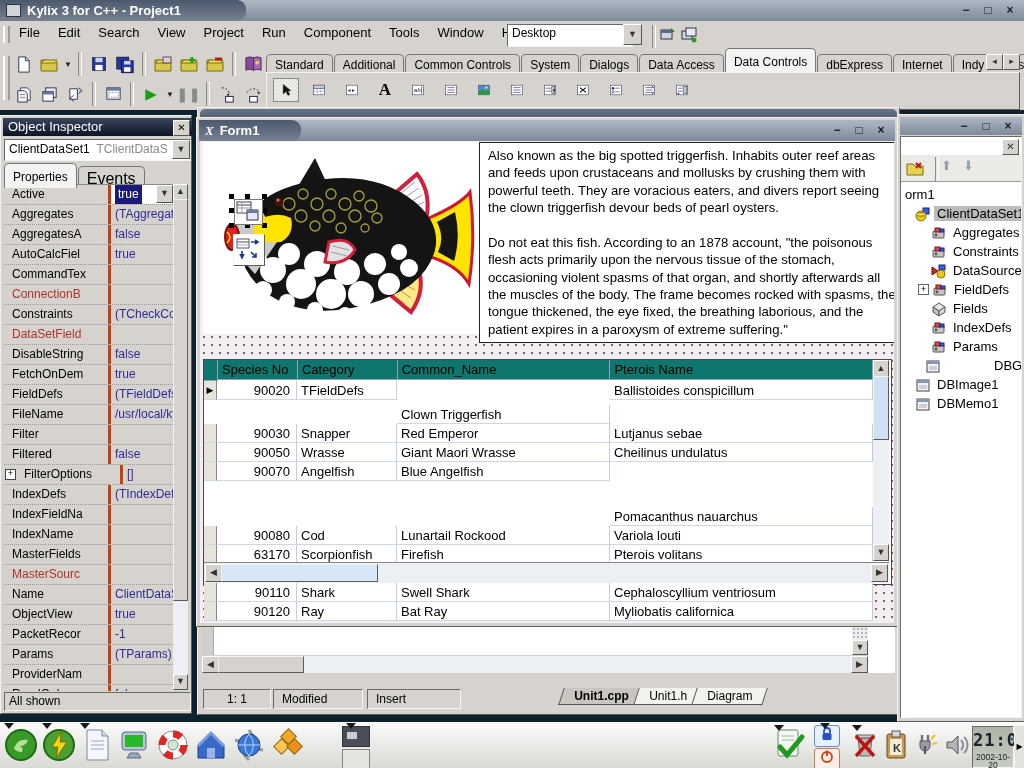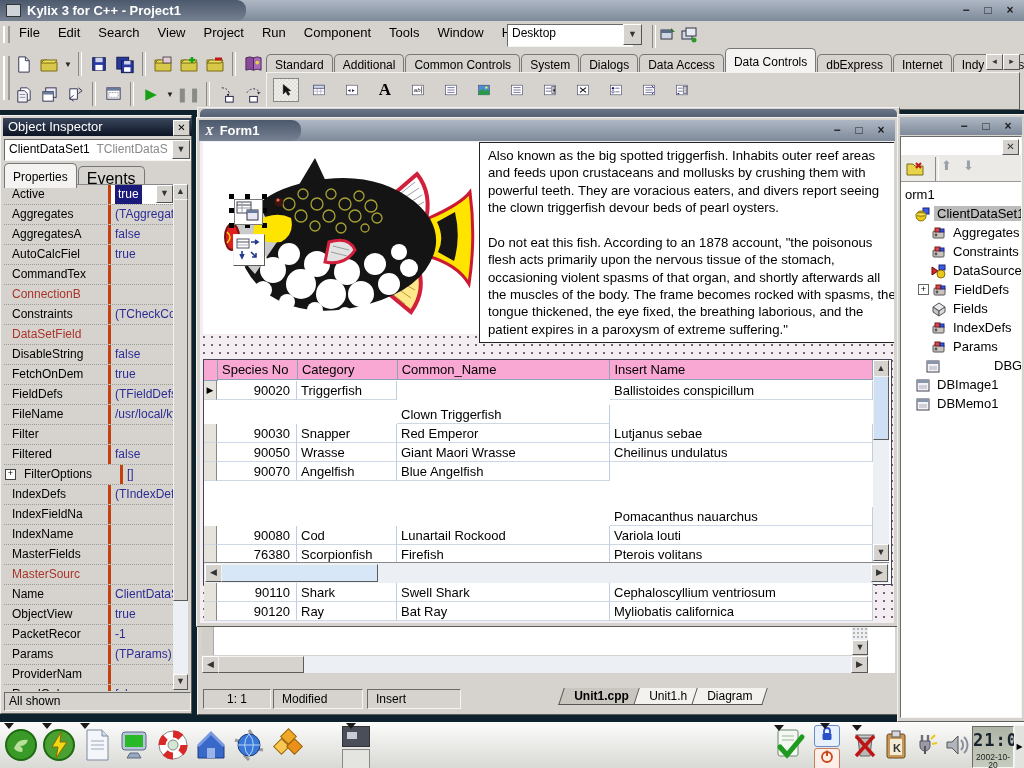--- a/index.html
+++ b/index.html
@@ -37,21 +37,21 @@
   
   .prop-row{display:flex;height:19px;line-height:18px;border-bottom:1px dotted #9a9a96;
     font-size:12px;overflow:hidden;}
   .prop-name{width:96px;padding-left:8px;border-right:3px solid #c2410c;
     overflow:hidden;white-space:nowrap;}
   .prop-name.red{color:#a8342a;}
   .prop-val{flex:1;color:#2c2c96;padding-left:4px;overflow:hidden;white-space:nowrap;}
   .expander{position:absolute;width:9px;height:9px;border:1px solid #444;background:#fff;
     font-size:9px;line-height:7px;text-align:center;margin-top:4px;margin-left:-7px;}
   
-  .gh{background:#f9a8d4;border-right:1px solid #8fa2b8;border-bottom:1px solid #8fa2b8;
+  .gh{background:#0f766e;border-right:1px solid #8fa2b8;border-bottom:1px solid #8fa2b8;
     padding-left:4px;line-height:20px;height:20px;overflow:hidden;white-space:nowrap;}
   .gc{background:#fff;border-right:1px solid #c2cedd;border-bottom:1px solid #cdd8e4;
     padding-left:4px;line-height:19px;height:19px;overflow:hidden;white-space:nowrap;}
   .gc.num{text-align:right;padding-right:6px;padding-left:0;}
   .dotted{background-color:#f4eef3;
     background-image:radial-gradient(#76646e 0.9px,transparent 1px);
     background-size:8px 8px;}
   .sbbtn{background:#d6d3ce;text-align:center;color:#333;
     border-top:1px solid #fff;border-left:1px solid #fff;
     border-right:1px solid #555;border-bottom:1px solid #555;font-size:9px;}
@@ -638,26 +638,26 @@
           <div style="margin-top: 17px;">Do not eat this fish.  According to an 1878 account, "the poisonous flesh acts primarily upon the nervous tissue of the stomach, occasioning violent spasms of that organ, and shortly afterwards all the muscles of the body.  The frame becomes rocked with spasms, the tongue thickened, the eye fixed, the breathing laborious, and the patient expires in a paroxysm of extreme suffering."</div>
         </div>
 
       <div class="abs" style="left:3px;top:218px;width:687px;height:224px;background:#fff;border:1px solid #445;">
         <div id="dbgrid" style="position:absolute;left:0;top:0;width:669px;">
             <div style="display: flex;">
               <div class="gh" style="width: 13px; padding: 0px;"></div>
               <div class="gh" style="width: 80px; box-sizing: border-box;">Species No</div>
               <div class="gh" style="width: 100px; box-sizing: border-box;">Category</div>
               <div class="gh" style="width: 213px; box-sizing: border-box;">Common_Name</div>
-              <div class="gh" style="width: 263px; box-sizing: border-box;">Insert Name</div>
+              <div class="gh" style="width: 263px; box-sizing: border-box;">Pterois Name</div>
             </div>
             <div style="display: flex;">
               <div class="gc" style="width: 13px; padding: 0px; background: rgb(230, 226, 220); border-right: 1px solid rgb(136, 136, 136); text-align: center; font-size: 9px; line-height: 19px; box-sizing: border-box;">▶</div>
               <div class="gc num" style="width: 80px; box-sizing: border-box;">90020</div>
-              <div class="gc" style="width: 100px; box-sizing: border-box;">Triggerfish</div>
+              <div class="gc" style="width: 100px; box-sizing: border-box;">TFieldDefs</div>
               <div class="gc" style="width: 213px; box-sizing: border-box; margin-top: 24px;">Clown Triggerfish</div>
               <div class="gc" style="width: 263px; box-sizing: border-box;">Ballistoides conspicillum</div>
             </div>
             <div style="display: flex;">
               <div class="gc" style="width: 13px; padding: 0px; background: rgb(230, 226, 220); border-right: 1px solid rgb(136, 136, 136); text-align: center; font-size: 9px; line-height: 19px; box-sizing: border-box;"></div>
               <div class="gc num" style="width: 80px; box-sizing: border-box;">90030</div>
               <div class="gc" style="width: 100px; box-sizing: border-box;">Snapper</div>
               <div class="gc" style="width: 213px; box-sizing: border-box;">Red Emperor</div>
               <div class="gc" style="width: 263px; box-sizing: border-box;">Lutjanus sebae</div>
             </div>
@@ -677,21 +677,21 @@
             </div>
             <div style="display: flex;">
               <div class="gc" style="width: 13px; padding: 0px; background: rgb(230, 226, 220); border-right: 1px solid rgb(136, 136, 136); text-align: center; font-size: 9px; line-height: 19px; box-sizing: border-box;"></div>
               <div class="gc num" style="width: 80px; box-sizing: border-box;">90080</div>
               <div class="gc" style="width: 100px; box-sizing: border-box;">Cod</div>
               <div class="gc" style="width: 213px; box-sizing: border-box;">Lunartail Rockood</div>
               <div class="gc" style="width: 263px; box-sizing: border-box;">Variola louti</div>
             </div>
             <div style="display: flex;">
               <div class="gc" style="width: 13px; padding: 0px; background: rgb(230, 226, 220); border-right: 1px solid rgb(136, 136, 136); text-align: center; font-size: 9px; line-height: 19px; box-sizing: border-box;"></div>
-              <div class="gc num" style="width: 80px; box-sizing: border-box;">76380</div>
+              <div class="gc num" style="width: 80px; box-sizing: border-box;">63170</div>
               <div class="gc" style="width: 100px; box-sizing: border-box;">Scorpionfish</div>
               <div class="gc" style="width: 213px; box-sizing: border-box;">Firefish</div>
               <div class="gc" style="width: 263px; box-sizing: border-box;">Pterois volitans</div>
             </div>
             <div style="display: flex;">
               <div class="gc" style="width: 13px; padding: 0px; background: rgb(230, 226, 220); border-right: 1px solid rgb(136, 136, 136); text-align: center; font-size: 9px; line-height: 19px; box-sizing: border-box;"></div>
               <div class="gc num" style="width: 80px; box-sizing: border-box;">90100</div>
               <div class="gc" style="width: 100px; box-sizing: border-box;">Butterflyfish</div>
               <div class="gc" style="width: 213px; box-sizing: border-box;">Ornate Butterflyfish</div>
               <div class="gc" style="width: 263px; box-sizing: border-box;">Chaetodon Ornatissimus</div>

